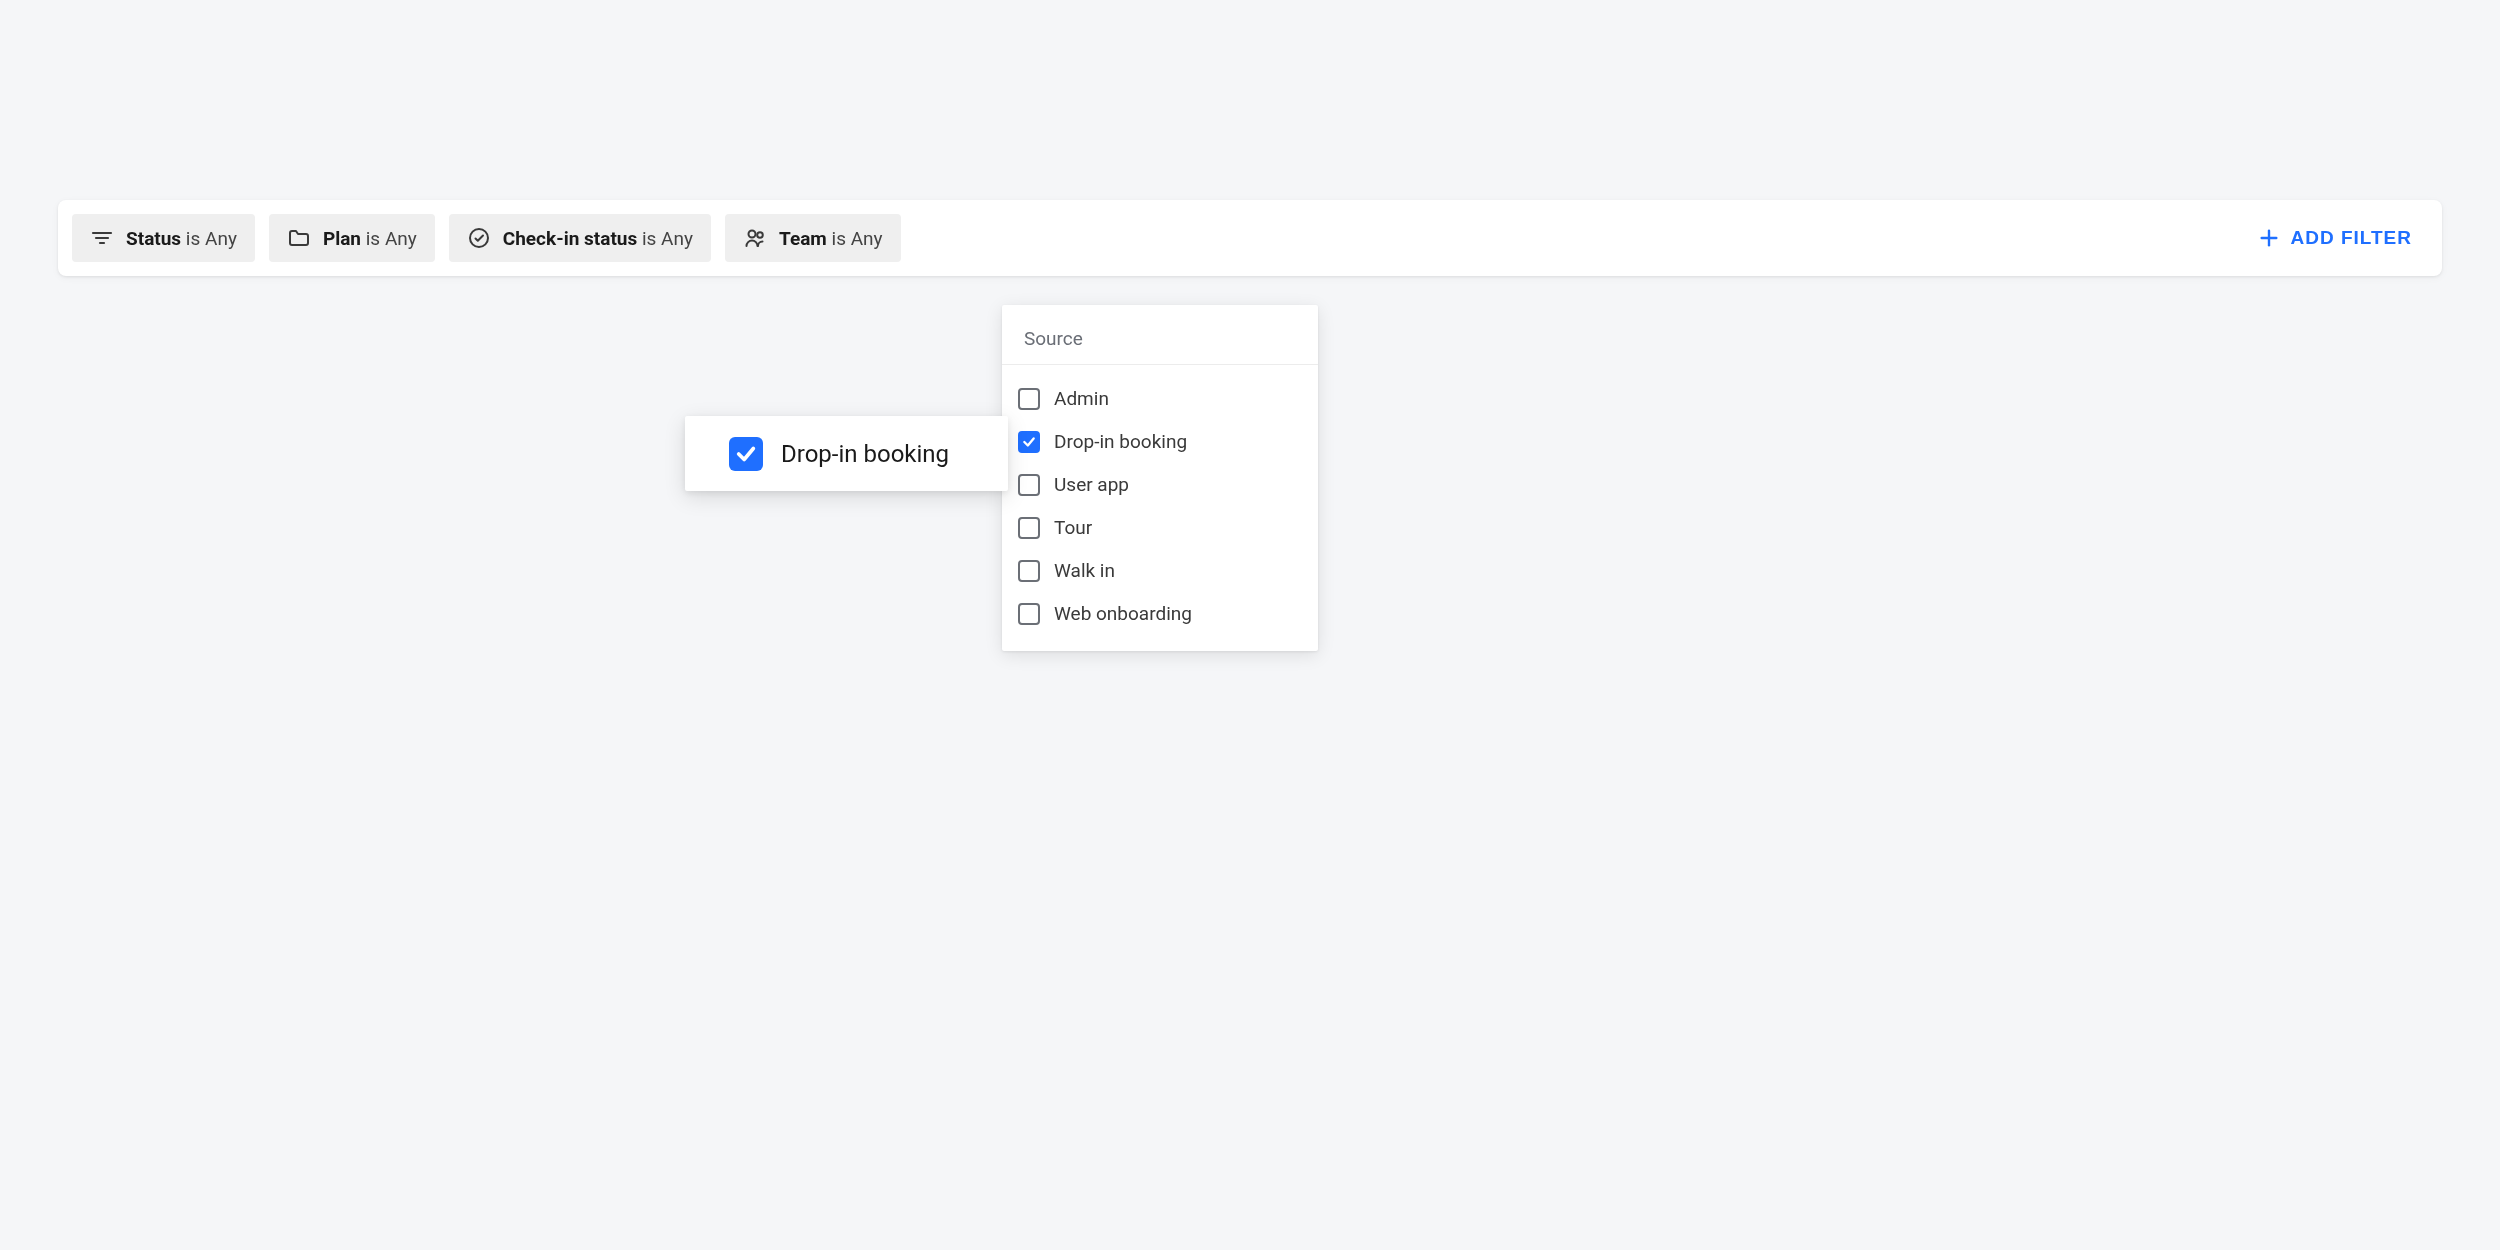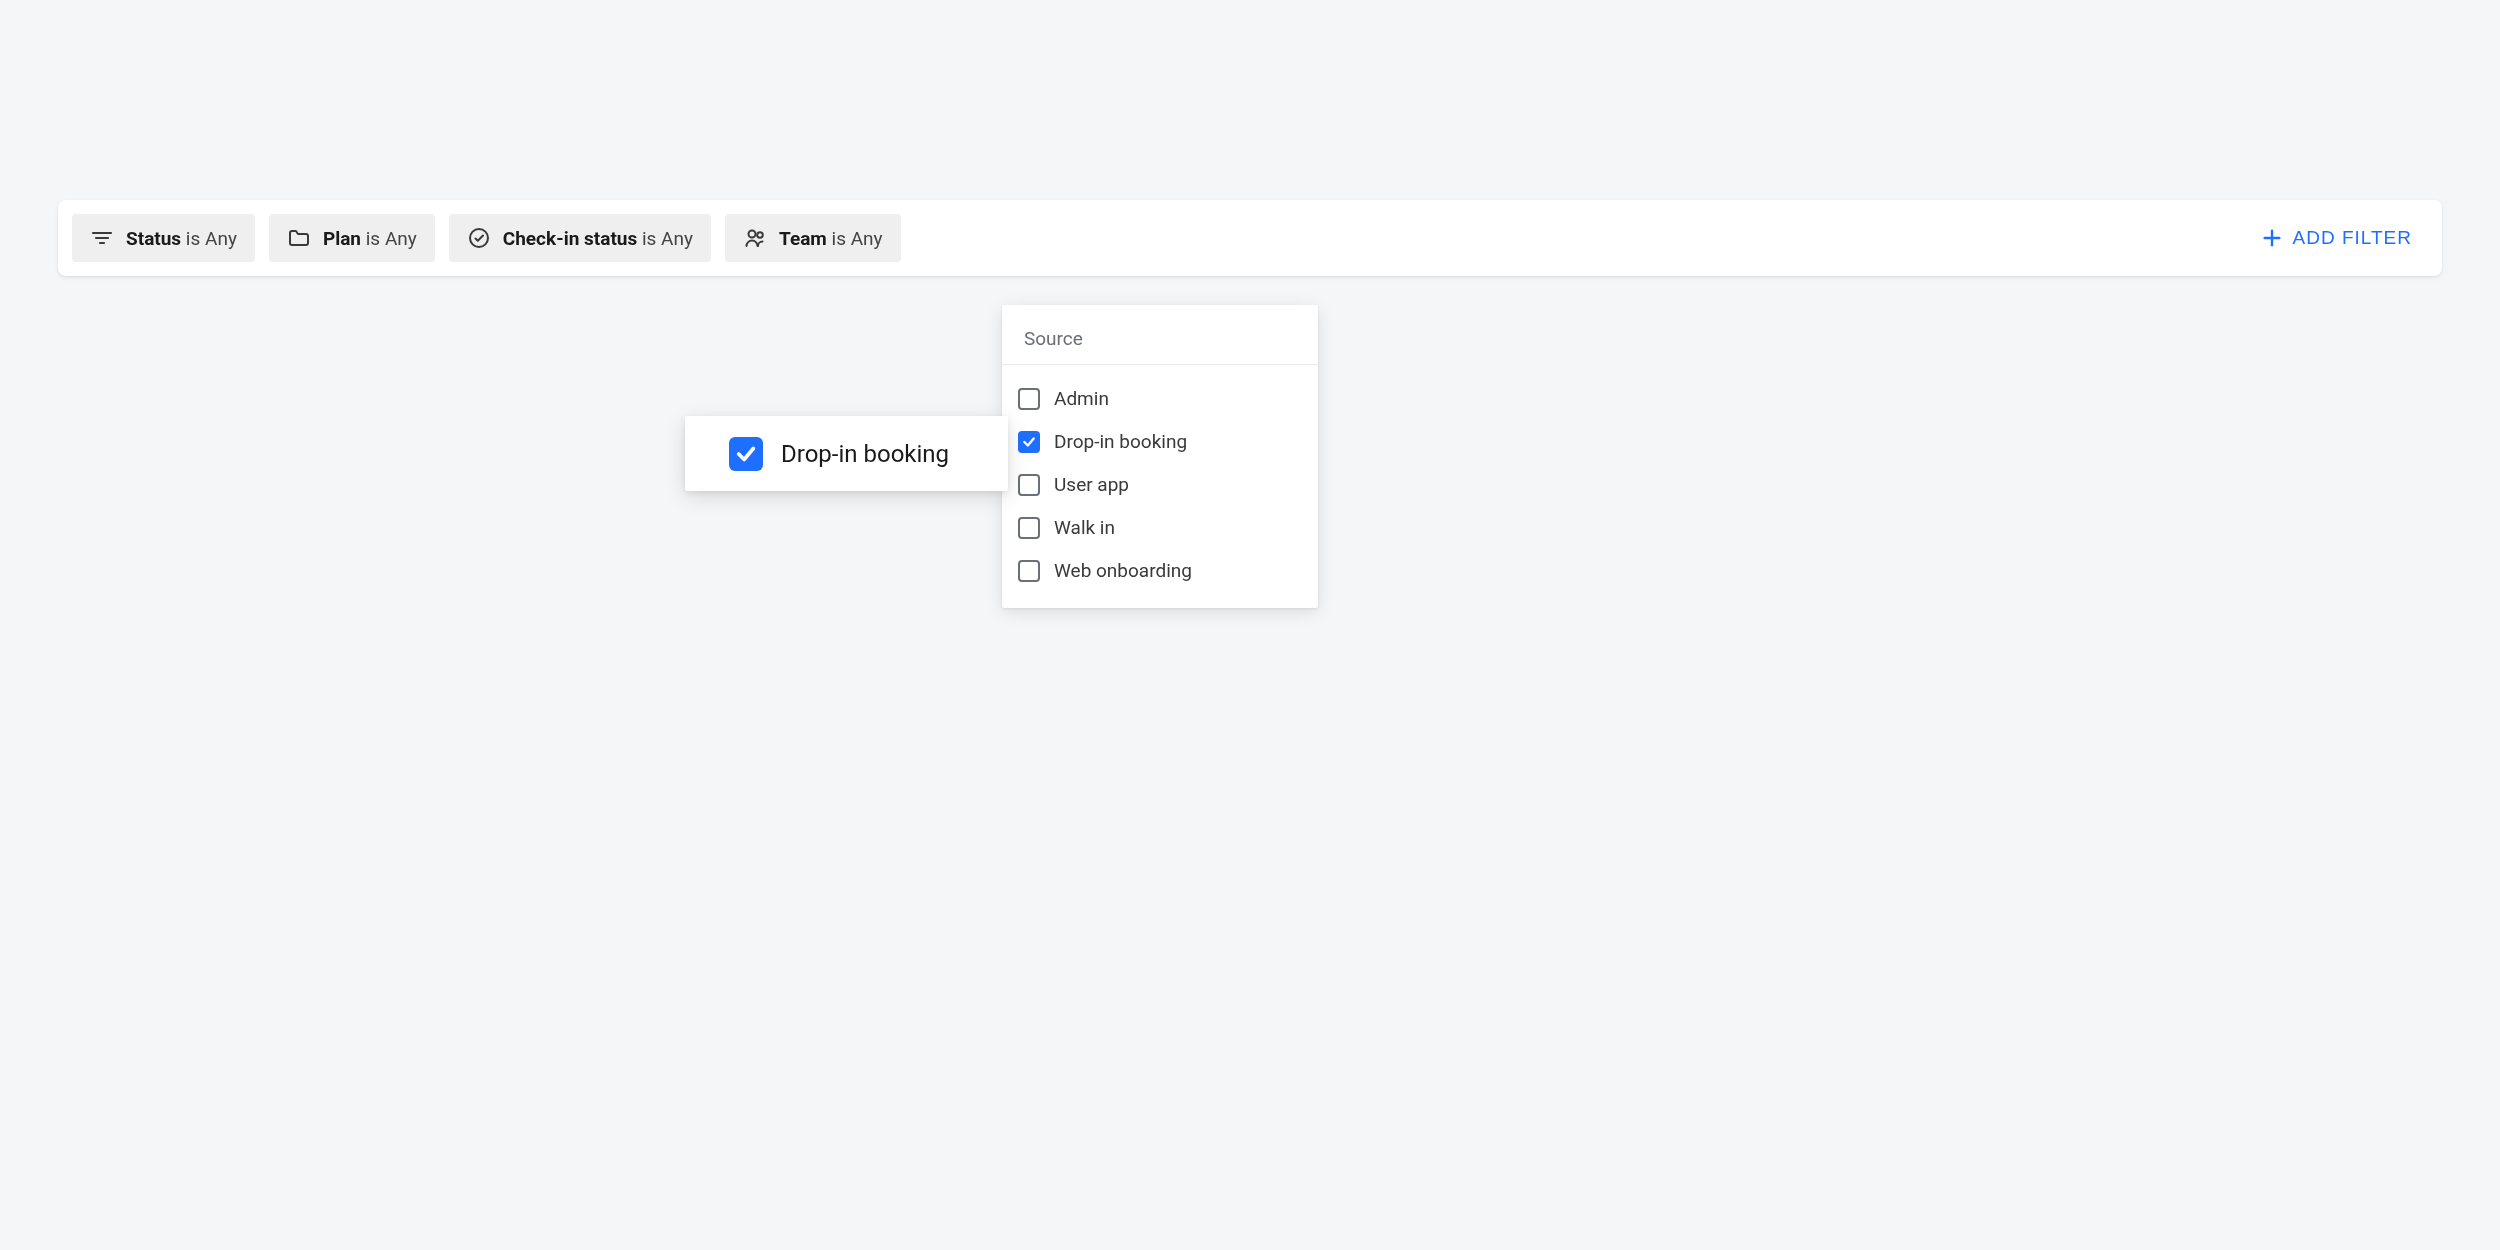--- a/index.html
+++ b/index.html
@@ -63,21 +63,21 @@
       display: block;
     }
     .add-filter-btn {
       display: inline-flex;
       align-items: center;
       gap: 10px;
       background: transparent;
       border: none;
       color: #1f6fff;
       font-size: 19px;
-      font-weight: 400;
+      font-weight: 700;
       letter-spacing: 1px;
       padding: 12px 16px;
       cursor: pointer;
       margin-left: auto;
     }
     .add-filter-btn .plus-icon {
       display: inline-flex;
       width: 22px;
       height: 22px;
     }
@@ -253,20 +253,26 @@
     <div class="dropdown-item">
       <span class="checkbox">
         
       </span>
       <span>User app</span>
     </div>
     <div class="dropdown-item">
       <span class="checkbox">
         
       </span>
+      <span>Tour</span>
+    </div>
+    <div class="dropdown-item">
+      <span class="checkbox">
+        
+      </span>
       <span>Walk in</span>
     </div>
     <div class="dropdown-item">
       <span class="checkbox">
         
       </span>
       <span>Web onboarding</span>
     </div>
   </div>
 </div>

